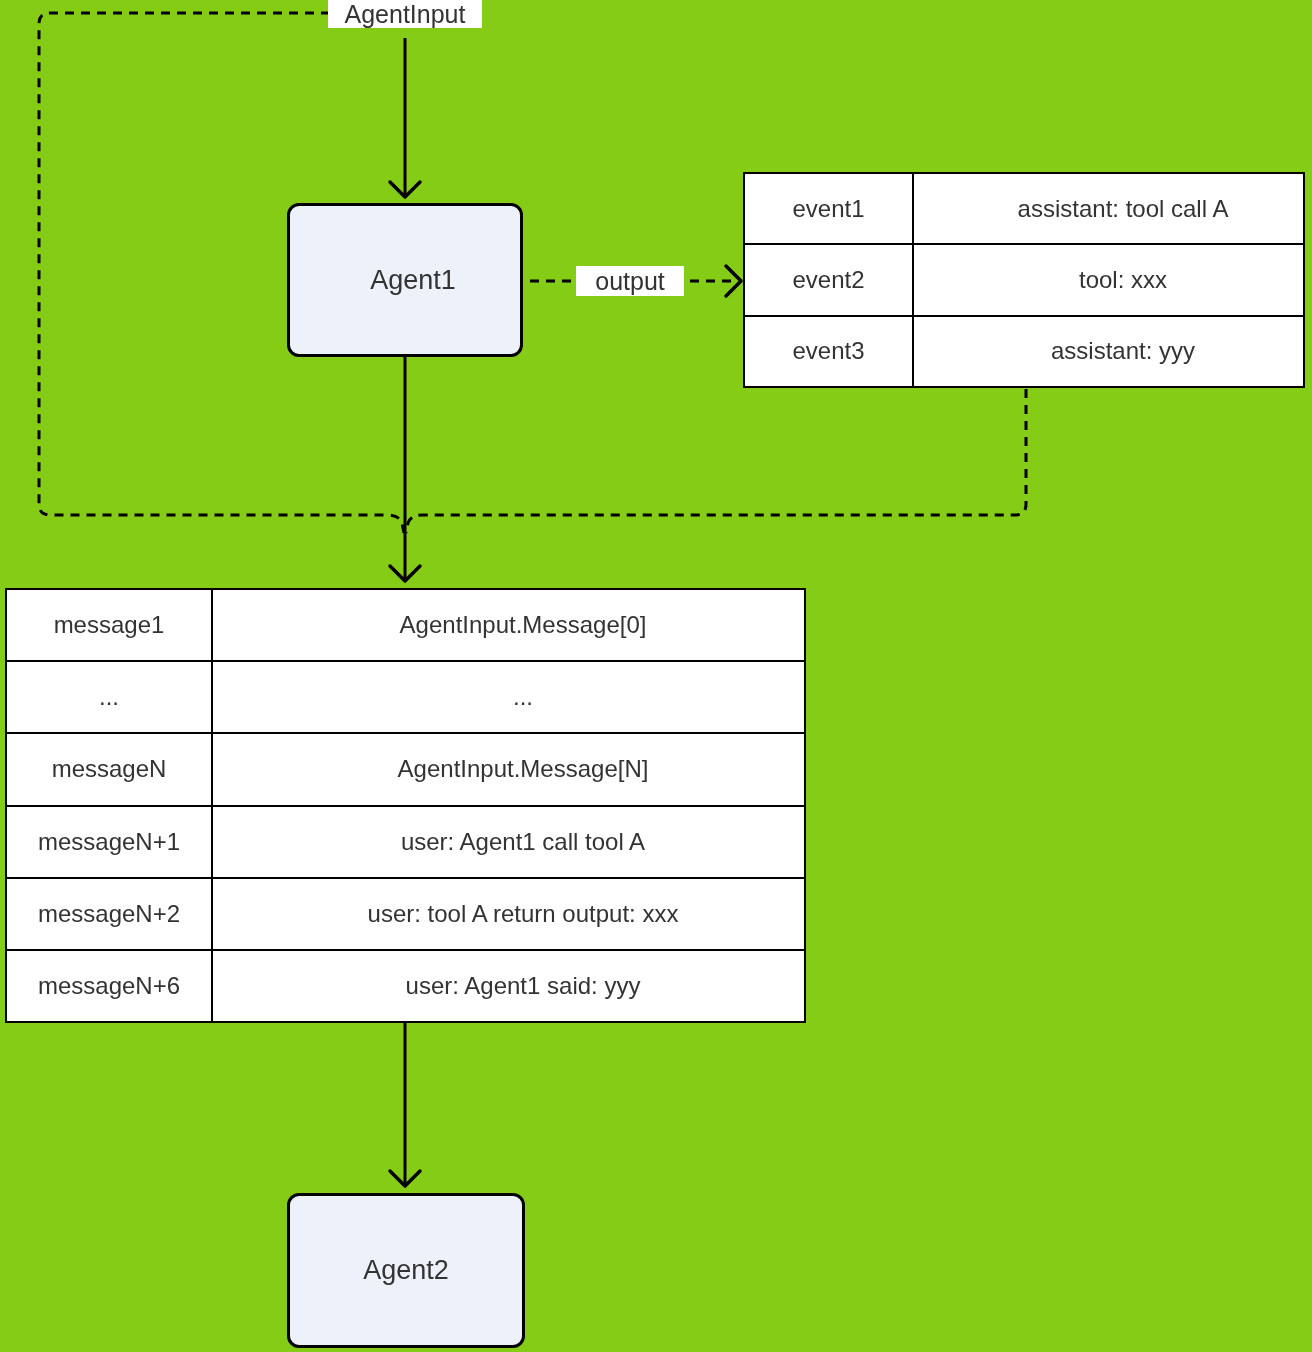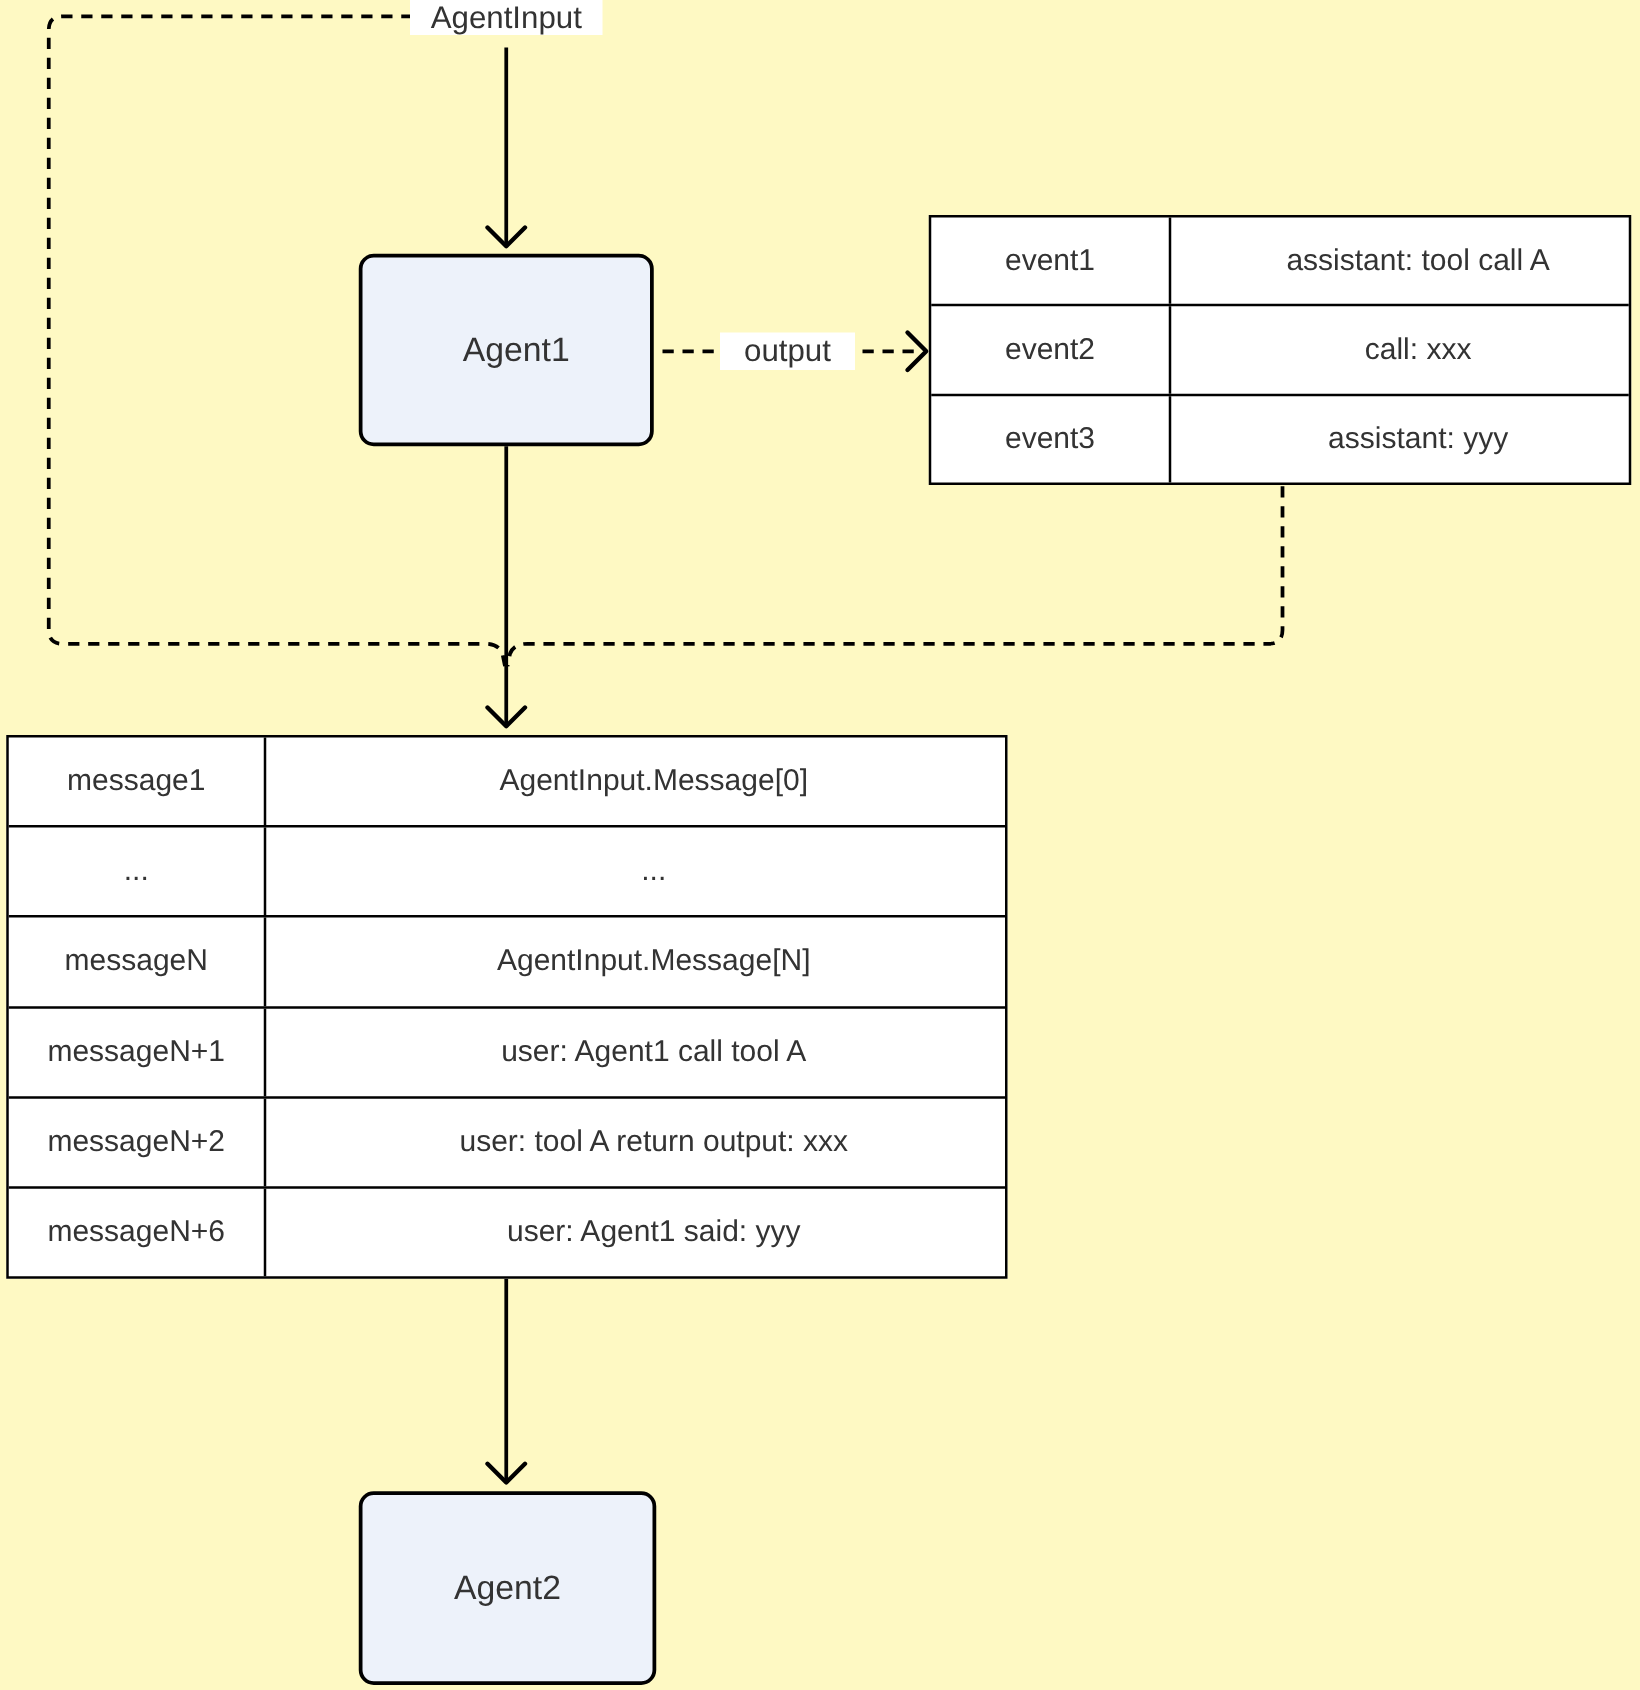--- a/index.html
+++ b/index.html
@@ -10,21 +10,21 @@
   }
   * { margin: 0; padding: 0; box-sizing: border-box; }
   body {
     background: #ffffff;
     font-family: "Liberation Sans", "DejaVu Sans", sans-serif;
   }
   .canvas {
     position: relative;
     width: 1312px;
     height: 1352px;
-    background: #fef9c3;
+    background: #84cc16;
     overflow: hidden;
   }
   .connectors {
     position: absolute;
     left: 0; top: 0;
     width: 1312px;
     height: 1352px;
   }
   .connectors path { stroke: var(--line-color); fill: none; }
   .solid-line { stroke-width: 3px; }
@@ -72,21 +72,21 @@
   .cell {
     display: flex;
     align-items: center;
     justify-content: center;
     font-size: 24px;
     color: var(--text-color);
     overflow: hidden;
     white-space: nowrap;
   }
   .cell-key { border-right: 2.5px solid var(--line-color); }
-  .tbl-events .cell-key { width: 192px; }
+  .tbl-events .cell-key { width: 169px; }
   .tbl-messages .cell-key { width: 206px; text-align: center; }
   .cell-val { flex: 1; margin-left: 29px; }
 </style>
 </head>
 <body>
 
 <div class="canvas">
 
   <svg class="connectors" viewBox="0 0 1312 1352" xmlns="http://www.w3.org/2000/svg">
 
@@ -120,21 +120,21 @@
     <span class="node-label">Agent2</span>
   </div>
 
   <div class="tbl tbl-events">
     <div class="row">
       <div class="cell cell-key">event1</div>
       <div class="cell cell-val">assistant: tool call A</div>
     </div>
     <div class="row">
       <div class="cell cell-key">event2</div>
-      <div class="cell cell-val">call: xxx</div>
+      <div class="cell cell-val">tool: xxx</div>
     </div>
     <div class="row">
       <div class="cell cell-key">event3</div>
       <div class="cell cell-val">assistant: yyy</div>
     </div>
   </div>
 
   <div class="tbl tbl-messages">
     <div class="row">
       <div class="cell cell-key">message1</div>

